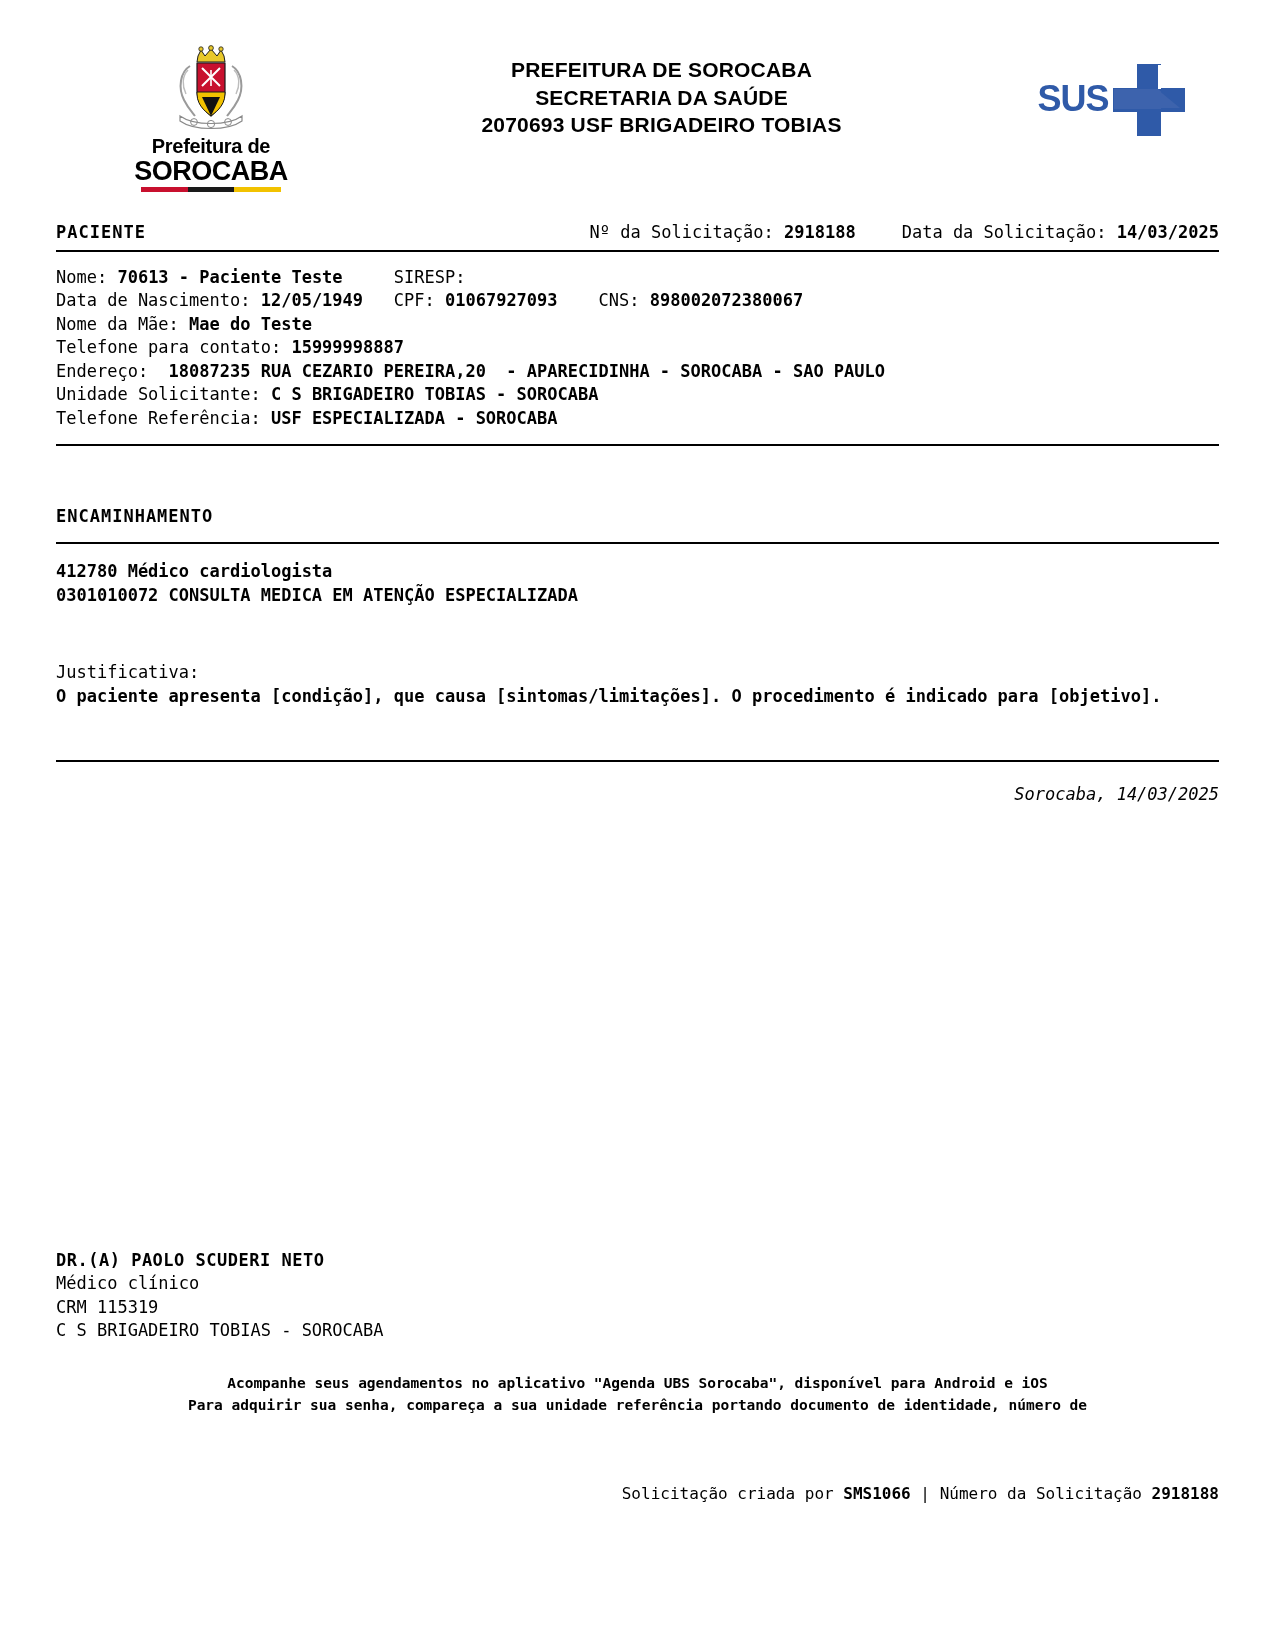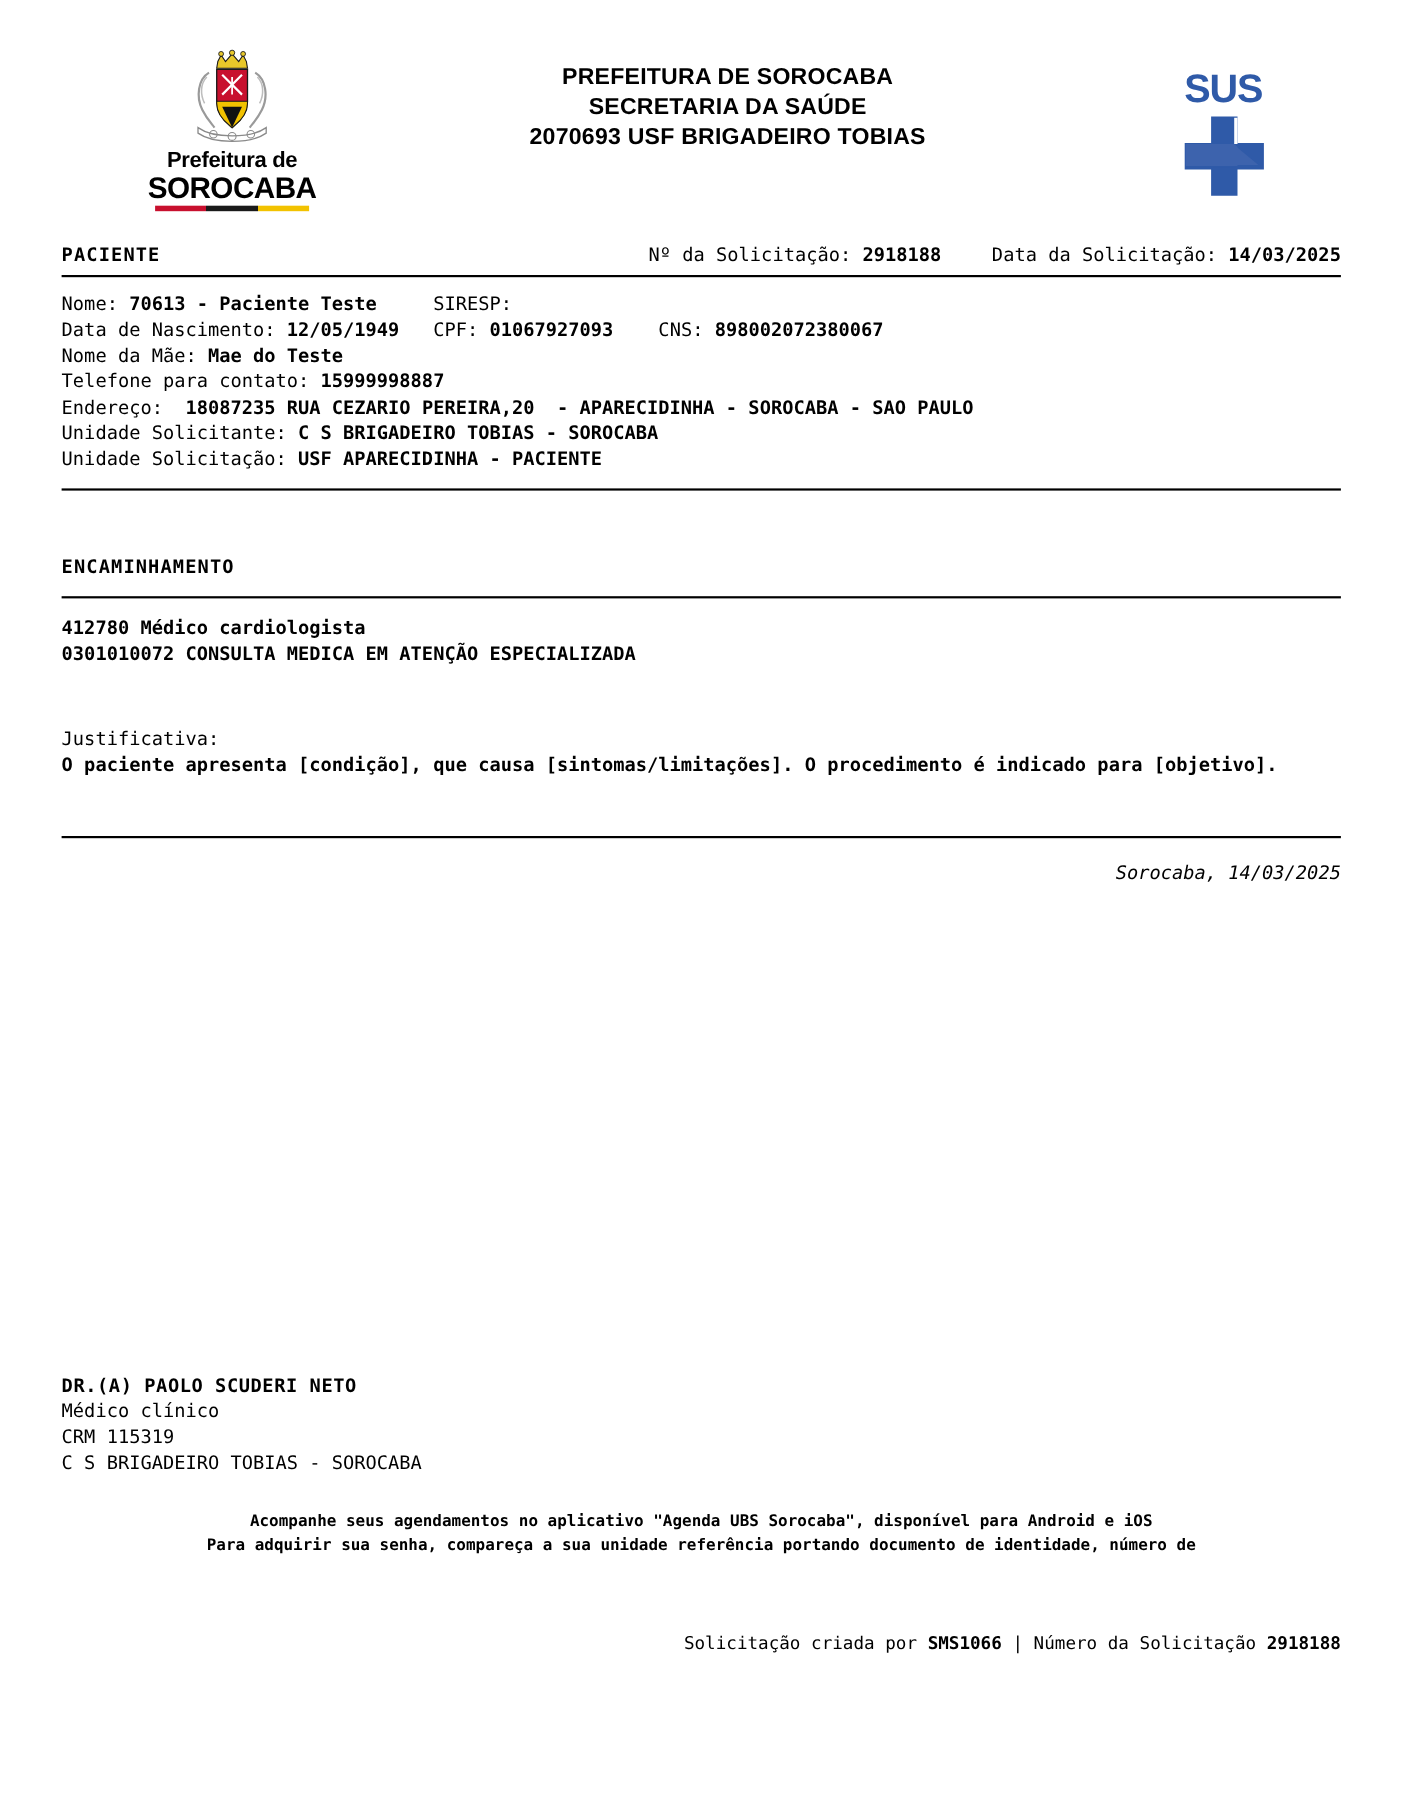--- a/index.html
+++ b/index.html
@@ -77,21 +77,20 @@
   .brand-right {
     width: 230px;
     display: flex;
     align-items: flex-start;
     justify-content: center;
     padding-top: 18px;
   }
   .sus-logo {
     display: flex;
     align-items: center;
-    flex-direction: column;
   }
   .sus-word {
     font-family: "Liberation Sans", sans-serif;
     font-weight: bold;
     font-size: 36px;
     color: #2f5aa8;
     letter-spacing: -1px;
   }
 
   
@@ -288,21 +287,21 @@
     <div class="row"><span>Data de Nascimento: </span><b>12/05/1949</b><span>   </span><span>CPF: </span><b>01067927093</b><span>    </span><span>CNS: </span><b>898002072380067</b></div>
 
     <div class="row"><span>Nome da Mãe: </span><b>Mae do Teste</b></div>
 
     <div class="row"><span>Telefone para contato: </span><b>15999998887</b></div>
 
     <div class="row"><span>Endereço:  </span><b>18087235 RUA CEZARIO PEREIRA,20  - APARECIDINHA - SOROCABA - SAO PAULO</b></div>
 
     <div class="row"><span>Unidade Solicitante: </span><b>C S BRIGADEIRO TOBIAS - SOROCABA</b></div>
 
-    <div class="row"><span>Unidade Solicitação: </span><b>USF APARECIDINHA - PACIENTE</b></div>
+    <div class="row"><span>Telefone Referência: </span><b>USF ESPECIALIZADA - SOROCABA</b></div>
   </div>
   <hr class="rule" style="margin-top:14px">
 
   <div class="enc-head">ENCAMINHAMENTO</div>
   <hr class="rule" style="margin-top:16px">
 
   <div class="enc-body">
     <div class="row">412780 Médico cardiologista</div>
     <div class="row">0301010072 CONSULTA MEDICA EM ATENÇÃO ESPECIALIZADA</div>
   </div>

